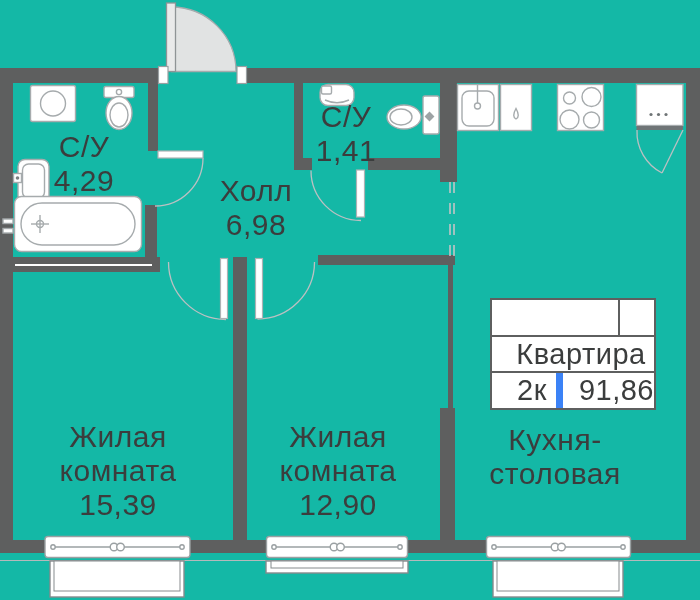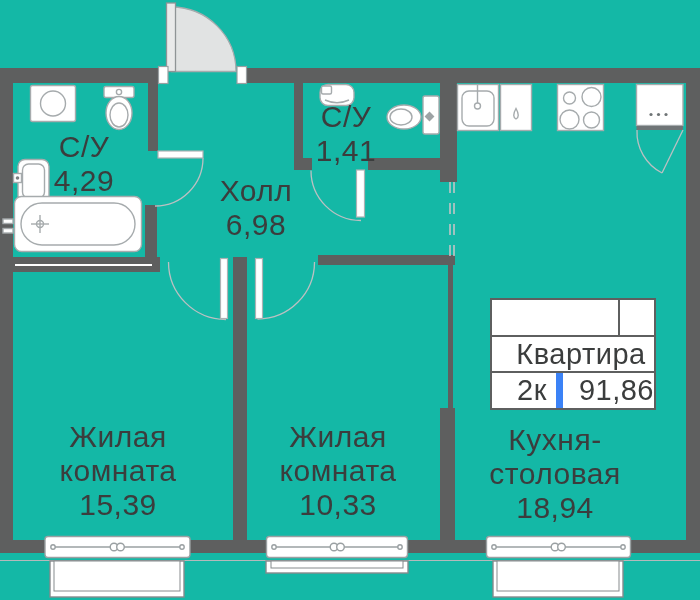--- a/index.html
+++ b/index.html
@@ -218,27 +218,26 @@
 
   <div class="room-label" style="left:118px;top:420px;">
     <div>Жилая</div>
     <div>комната</div>
     <div>15,39</div>
   </div>
 
   <div class="room-label" style="left:338px;top:420px;">
     <div>Жилая</div>
     <div>комната</div>
-    <div>10,33</div>
+    <div>12,90</div>
   </div>
 
   <div class="room-label" style="left:555px;top:423px;">
     <div>Кухня-</div>
     <div>столовая</div>
-    <div>18,94</div>
   </div>
 
   <div class="info-table">
     <div class="info-row">
       <div class="info-cell r1-left"></div>
       <div class="info-cell r1-right"></div>
     </div>
     <div class="info-row">
       <div class="info-cell r2-full">Квартира</div>
     </div>

